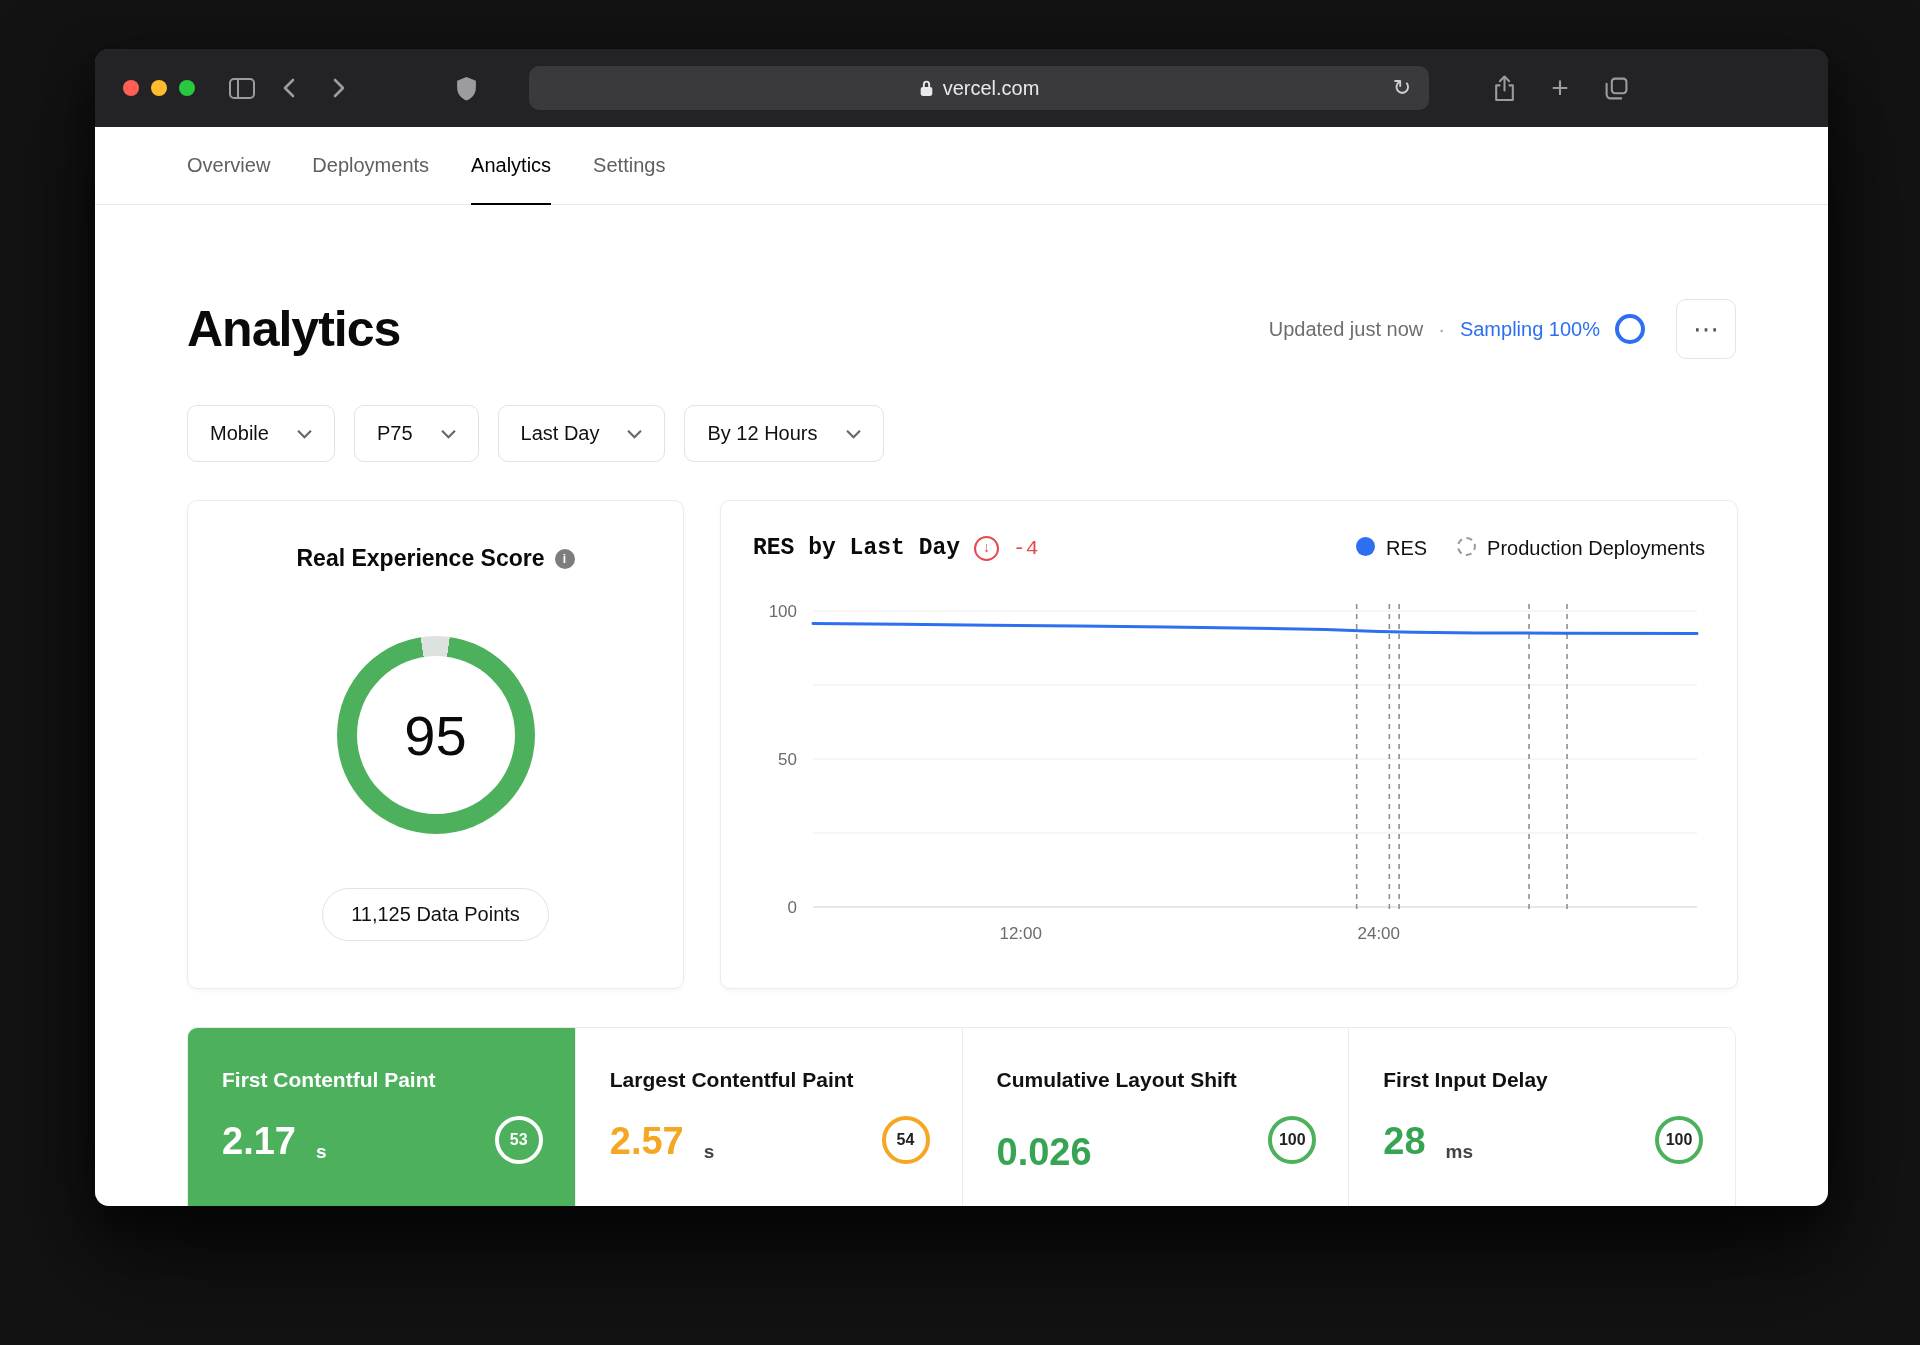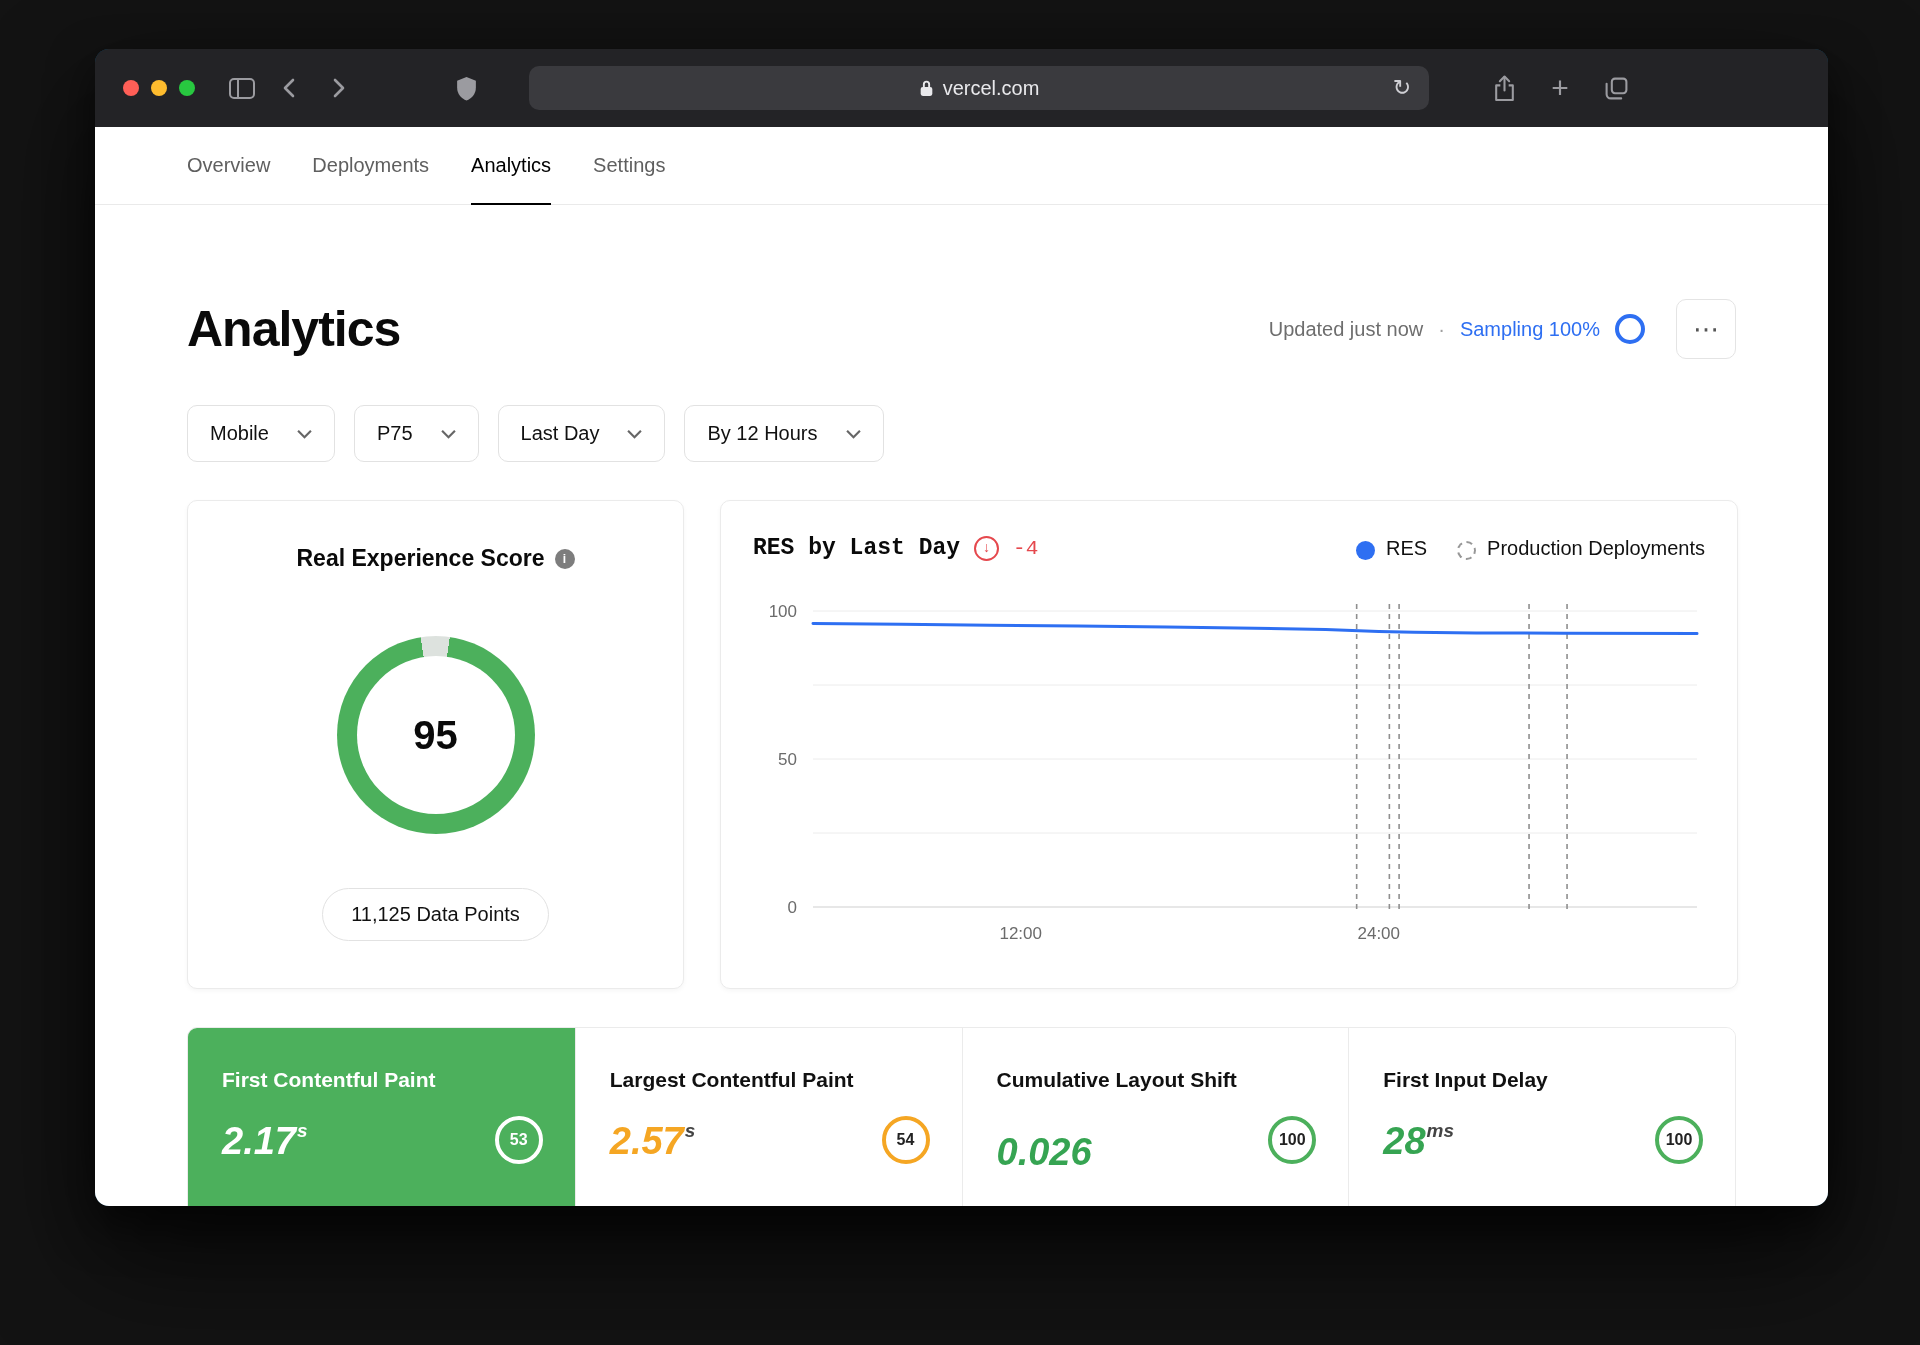--- a/index.html
+++ b/index.html
@@ -87,50 +87,50 @@
     cursor:pointer;
   }
   .gauge {
     width:198px; height:198px; border-radius:50%; margin-top:64px; position:relative;
     background:conic-gradient(from -9deg, #dde2de 0 17deg, #4cb05c 17deg 360deg);
   }
   .gauge-hole {
     position:absolute; inset:20px; background:#fff; border-radius:50%;
     display:flex; align-items:center; justify-content:center;
   }
-  .gauge-score { font-size:40px; font-weight:700; color:#0a0a0a; }
+  .gauge-score { font-size:56px; font-weight:400; color:#0a0a0a; }
   .data-points-pill {
     margin-top:54px; border:1px solid #e2e2e2; border-radius:999px; padding:14px 28px;
     font-size:20px; color:#111; background:#fff;
   }
   
   .chart-card { flex:1; height:489px; padding:34px 32px 0; }
   .chart-head { display:flex; align-items:center; justify-content:space-between; }
   .chart-title-group { display:flex; align-items:center; gap:14px;font-family:Liberation Mono, monospace; }
   .chart-title { font-size:23px; font-weight:700; color:#0a0a0a; }
   .delta-icon {
     width:25px; height:25px; border-radius:50%; border:2px solid #e5484d; color:#e5484d;
     font-size:14px; display:flex; align-items:center; justify-content:center;
   }
   .delta-val { color:#e5484d; font-size:21px; }
   .legend { display:flex; gap:30px; align-items:center; }
-  .legend-item { display:flex; gap:11px; align-items:flex-end; font-size:20px; color:#111; cursor:pointer; }
+  .legend-item { display:flex; gap:11px; align-items:flex-start; font-size:20px; color:#111; cursor:pointer; }
   .legend-dot { width:19px; height:19px; border-radius:50%; background:#2e6ff2; }
   .legend-dashed { width:19px; height:19px; border-radius:50%; border:2px dashed #979797; background:#fff; }
   .chart-area { margin-top:36px; }
   .chart-area svg { display:block; }
   
   .metrics {
     margin-top:38px; display:grid; grid-template-columns:1fr 1fr 1fr 1fr;
     border:1px solid #ebebeb; border-radius:10px; overflow:hidden; background:#fff; height:230px;
   }
   .metric { padding:40px 34px; position:relative; border-left:1px solid #ebebeb; cursor:pointer; background:#fff; }
   .metric:first-child { border-left:none; }
   .metric-title { font-size:21px; font-weight:700; color:#111; }
-  .metric-value-row { margin-top:28px; display:flex; align-items:flex-start; gap:1px;font-style:italic; }
+  .metric-value-row { margin-top:28px; display:flex; align-items:flex-end; gap:20px; }
   .metric-value { font-size:38px; font-weight:700; }
   .metric-unit { font-size:19px; font-weight:600; color:#444; }
   .metric-badge {
     position:absolute; right:32px; top:88px; width:48px; height:48px; border-radius:50%;
     border:4px solid; display:flex; align-items:center; justify-content:center;
     font-size:16px; font-weight:700; color:#222; background:transparent;
   }
   .metric--fcp { background:#4cb05c; }
   .metric--fcp .metric-title, .metric--fcp .metric-value, .metric--fcp .metric-unit { color:#fff; }
   .metric--fcp .metric-badge { border-color:#fff; color:#fff; }

